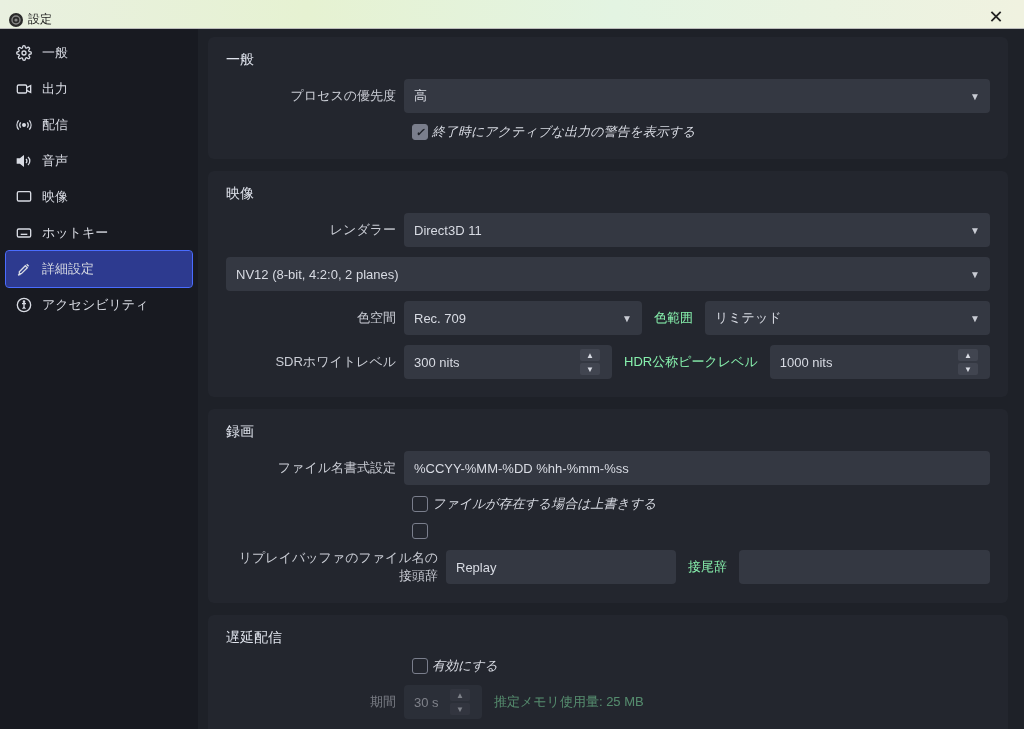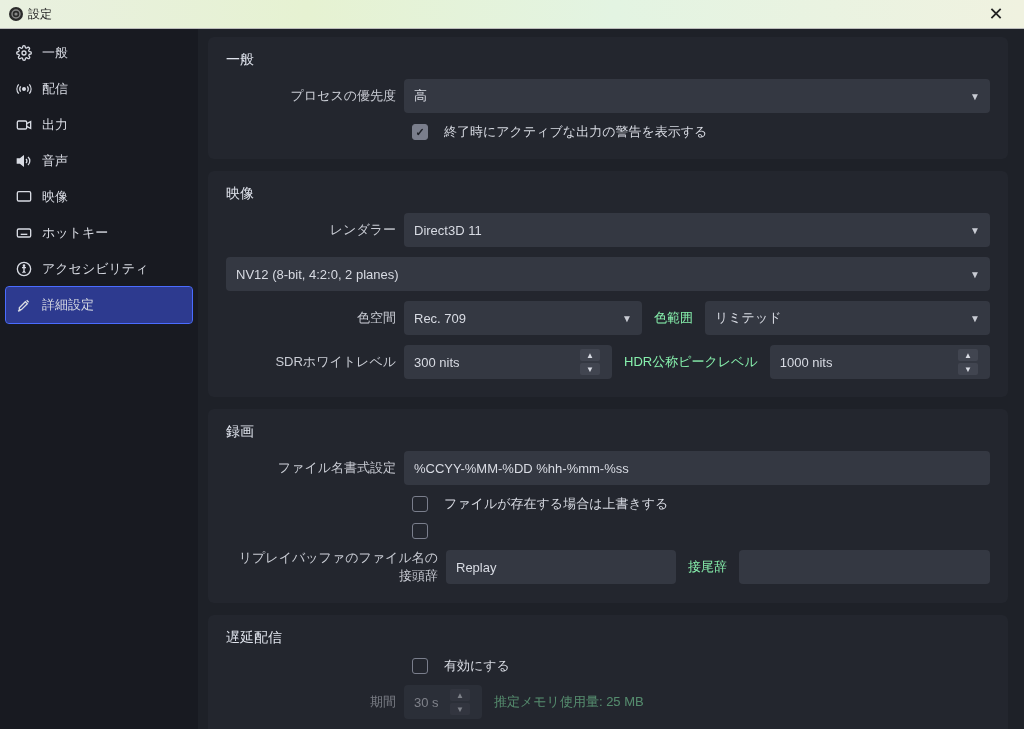--- a/index.html
+++ b/index.html
@@ -1,18 +1,18 @@
 <!DOCTYPE html>
 <html><head>
 <meta charset="utf-8">
 <style>
   * { box-sizing: border-box; margin: 0; padding: 0; font-family: "Segoe UI", "Meiryo", sans-serif; }
   body { width: 1024px; height: 729px; overflow: hidden; background: #1e2128; color: #d8dbe3; font-size: 13px; }
 
-  .titlebar { height: 29px; background: linear-gradient(90deg, #e9f0e0 0%, #e6f2d2 30%, #e3f4e2 60%, #f0f2e0 100%); display: flex; align-items: center; padding: 0 8px; border-bottom: 1px solid #bbb; }
+  .titlebar { height: 29px; background: linear-gradient(90deg, #e9f0e0 0%, #e6f2d2 30%, #e3f4e2 60%, #f0f2e0 100%); display: flex; align-items: flex-end; padding: 0 8px; border-bottom: 1px solid #bbb; }
   .titlebar .title { color: #222; font-size: 12px; margin-left: 4px; }
   .titlebar .app-icon { width: 16px; height: 16px; display:inline-flex; align-items:center; justify-content:center; }
   .titlebar .close { margin-left: auto; color: #222; font-size: 18px; width: 40px; text-align: center; cursor: pointer; }
 
   .main { display: flex; height: calc(729px - 29px); }
   .sidebar { width: 198px; background: #181a21; padding: 6px; }
   .side-item { display: flex; align-items: center; gap: 10px; padding: 9px 10px; border-radius: 3px; cursor: pointer; color: #d8dbe3; }
   .side-item .ico { width: 16px; height: 16px; display:inline-flex; align-items:center; justify-content:center; }
   .side-item.active { background: #2d3a8f; outline: 1px solid #4a6cff; }
 
@@ -27,21 +27,21 @@
   .label-col { flex: 0 0 178px; text-align: right; color: #c9ccd4; padding-right: 8px; }
   .control-col { flex: 1; display: flex; gap: 8px; align-items: center; }
 
   .dropdown, .textin, .spinner { background: #343842; border: none; color: #d8dbe3; border-radius: 4px; height: 34px; display: flex; align-items: center; padding: 0 10px; position: relative; cursor: pointer; }
   .dropdown { flex: 1; justify-content: space-between; }
   .dropdown .caret { font-size: 10px; color: #c9ccd4; }
   .textin { flex: 1; cursor: text; }
   .spinner { flex: 1; justify-content: space-between; padding-right: 12px; }
   .spin-btns { display: flex; flex-direction: column; height: 28px; width: 20px; margin-left: 6px; }
   .spin-btns div { flex: 1; background: #414550; display:flex; align-items:center; justify-content:center; font-size:8px; border-radius:2px; margin:1px 0; cursor:pointer;}
-  .checkbox-row { display: flex; align-items: center; gap: 16px; margin-left: 186px; margin-top: 10px; }
+  .checkbox-row { display: flex; align-items: center; gap: 4px; margin-left: 186px; margin-top: 10px; font-style: italic; }
   .checkbox { width: 16px; height: 16px; border: 1.5px solid #7a7e8c; border-radius: 3px; display:inline-flex; align-items:center; justify-content:center; background: #23262e; cursor:pointer; }
   .checkbox.checked { background: #7a7e8c; border-color:#7a7e8c; }
   .checkbox.checked::after { content:"✓"; color:#1e2128; font-size:11px; font-weight:bold; }
   .disabled { opacity: 0.5; }
   .label-mid { color:#86efac; white-space:nowrap; padding:0 4px; }
 </style>
 </head>
 <body>
 
 <div class="titlebar">
@@ -63,38 +63,38 @@
           <svg width="16" height="16" viewBox="0 0 24 24" fill="none" stroke="#d8dbe3" stroke-width="2">
             <circle cx="12" cy="12" r="3"></circle>
             <path d="M19.4 15a1.7 1.7 0 0 0 .3 1.8l.1.1a2 2 0 1 1-2.8 2.8l-.1-.1a1.7 1.7 0 0 0-1.8-.3 1.7 1.7 0 0 0-1 1.5V21a2 2 0 1 1-4 0v-.1a1.7 1.7 0 0 0-1-1.5 1.7 1.7 0 0 0-1.8.3l-.1.1a2 2 0 1 1-2.8-2.8l.1-.1a1.7 1.7 0 0 0 .3-1.8 1.7 1.7 0 0 0-1.5-1H3a2 2 0 1 1 0-4h.1a1.7 1.7 0 0 0 1.5-1 1.7 1.7 0 0 0-.3-1.8l-.1-.1a2 2 0 1 1 2.8-2.8l.1.1a1.7 1.7 0 0 0 1.8.3h0a1.7 1.7 0 0 0 1-1.5V3a2 2 0 1 1 4 0v.1a1.7 1.7 0 0 0 1 1.5 1.7 1.7 0 0 0 1.8-.3l.1-.1a2 2 0 1 1 2.8 2.8l-.1.1a1.7 1.7 0 0 0-.3 1.8v0a1.7 1.7 0 0 0 1.5 1H21a2 2 0 1 1 0 4h-.1a1.7 1.7 0 0 0-1.5 1z"></path>
           </svg>
         </span>
       <span>一般</span>
     </div>
     <div class="side-item">
       <span class="ico">
           <svg width="16" height="16" viewBox="0 0 24 24" fill="none" stroke="#d8dbe3" stroke-width="2">
+            <rect x="2" y="6" width="14" height="12" rx="2"></rect>
+            <path d="M16 10l6-3v10l-6-3"></path>
+          </svg>
+        </span>
+      <span>出力</span>
+    </div>
+    <div class="side-item">
+      <span class="ico">
+          <svg width="16" height="16" viewBox="0 0 24 24" fill="none" stroke="#d8dbe3" stroke-width="2">
             <circle cx="12" cy="12" r="2" fill="#d8dbe3"></circle>
             <path d="M7 8a7 7 0 0 0 0 8M17 8a7 7 0 0 1 0 8M4 5a11 11 0 0 0 0 14M20 5a11 11 0 0 1 0 14"></path>
           </svg>
         </span>
       <span>配信</span>
     </div>
     <div class="side-item">
       <span class="ico">
           <svg width="16" height="16" viewBox="0 0 24 24" fill="none" stroke="#d8dbe3" stroke-width="2">
-            <rect x="2" y="6" width="14" height="12" rx="2"></rect>
-            <path d="M16 10l6-3v10l-6-3"></path>
-          </svg>
-        </span>
-      <span>出力</span>
-    </div>
-    <div class="side-item">
-      <span class="ico">
-          <svg width="16" height="16" viewBox="0 0 24 24" fill="none" stroke="#d8dbe3" stroke-width="2">
             <path d="M11 5 6 9H2v6h4l5 4V5z" fill="#d8dbe3"></path>
             <path d="M15 9a4 4 0 0 1 0 6M18 6a8 8 0 0 1 0 12"></path>
           </svg>
         </span>
       <span>音声</span>
     </div>
     <div class="side-item">
       <span class="ico">
           <svg width="16" height="16" viewBox="0 0 24 24" fill="none" stroke="#d8dbe3" stroke-width="2">
             <rect x="2" y="4" width="20" height="14" rx="2"></rect>
@@ -103,39 +103,39 @@
       <span>映像</span>
     </div>
     <div class="side-item">
       <span class="ico">
           <svg width="16" height="16" viewBox="0 0 24 24" fill="none" stroke="#d8dbe3" stroke-width="2">
             <rect x="2" y="6" width="20" height="12" rx="2"></rect>
             <path d="M6 10h0M10 10h0M14 10h0M18 10h0M7 14h10"></path>
           </svg>
         </span>
       <span>ホットキー</span>
+    </div>
+    <div class="side-item active">
+      <span class="ico">
+          <svg width="16" height="16" viewBox="0 0 24 24" fill="none" stroke="#d8dbe3" stroke-width="2">
+            <path d="M14 7l3 3-9 9H5v-3l9-9zM16 5l3 3"></path>
+            <path d="M3 21l4-1"></path>
+          </svg>
+        </span>
+      <span>詳細設定</span>
     </div>
     <div class="side-item">
       <span class="ico">
           <svg width="16" height="16" viewBox="0 0 24 24" fill="none" stroke="#d8dbe3" stroke-width="2">
             <circle cx="12" cy="12" r="10"></circle>
             <circle cx="12" cy="7" r="1" fill="#d8dbe3"></circle>
             <path d="M9 10h6M12 10v5M10 18l2-3 2 3"></path>
           </svg>
         </span>
       <span>アクセシビリティ</span>
-    </div>
-    <div class="side-item active">
-      <span class="ico">
-          <svg width="16" height="16" viewBox="0 0 24 24" fill="none" stroke="#d8dbe3" stroke-width="2">
-            <path d="M14 7l3 3-9 9H5v-3l9-9zM16 5l3 3"></path>
-            <path d="M3 21l4-1"></path>
-          </svg>
-        </span>
-      <span>詳細設定</span>
     </div>
   </div>
 
   <div class="content">
 
     <div class="section">
       <div class="section-title">一般</div>
       <div class="row">
         <div class="label-col">プロセスの優先度</div>
         <div class="control-col">

